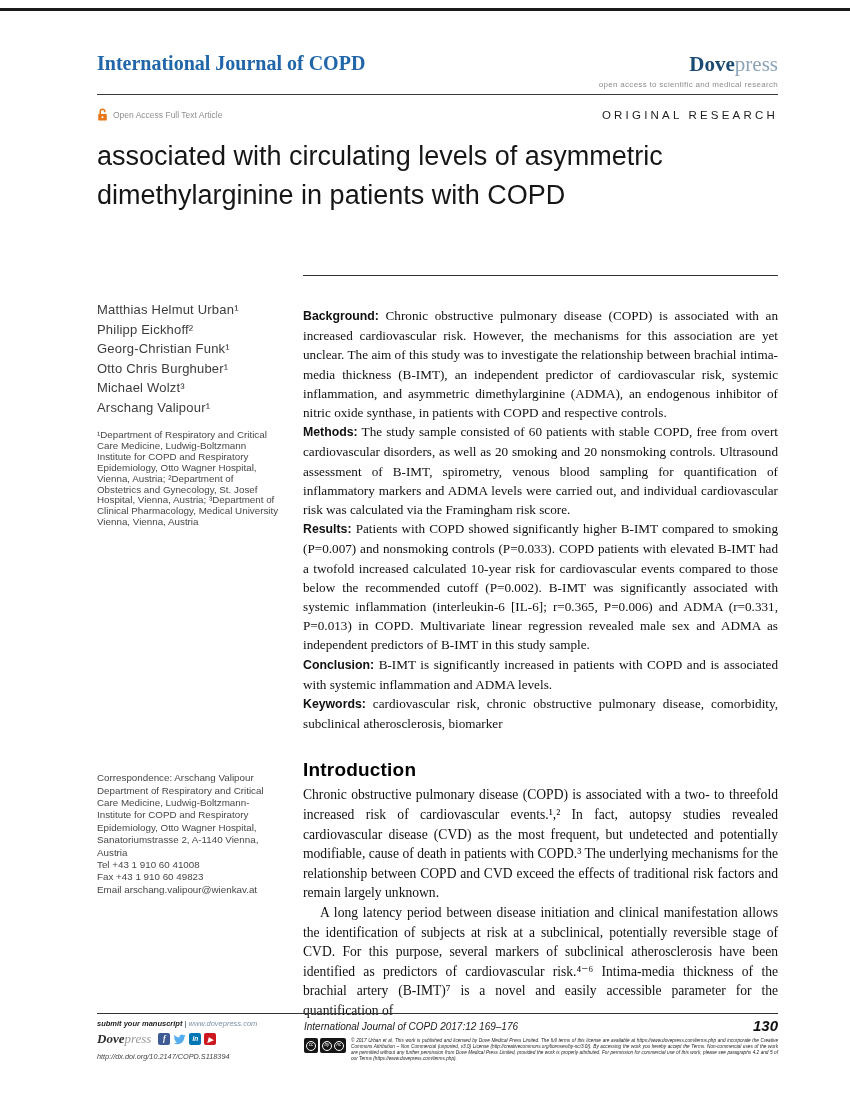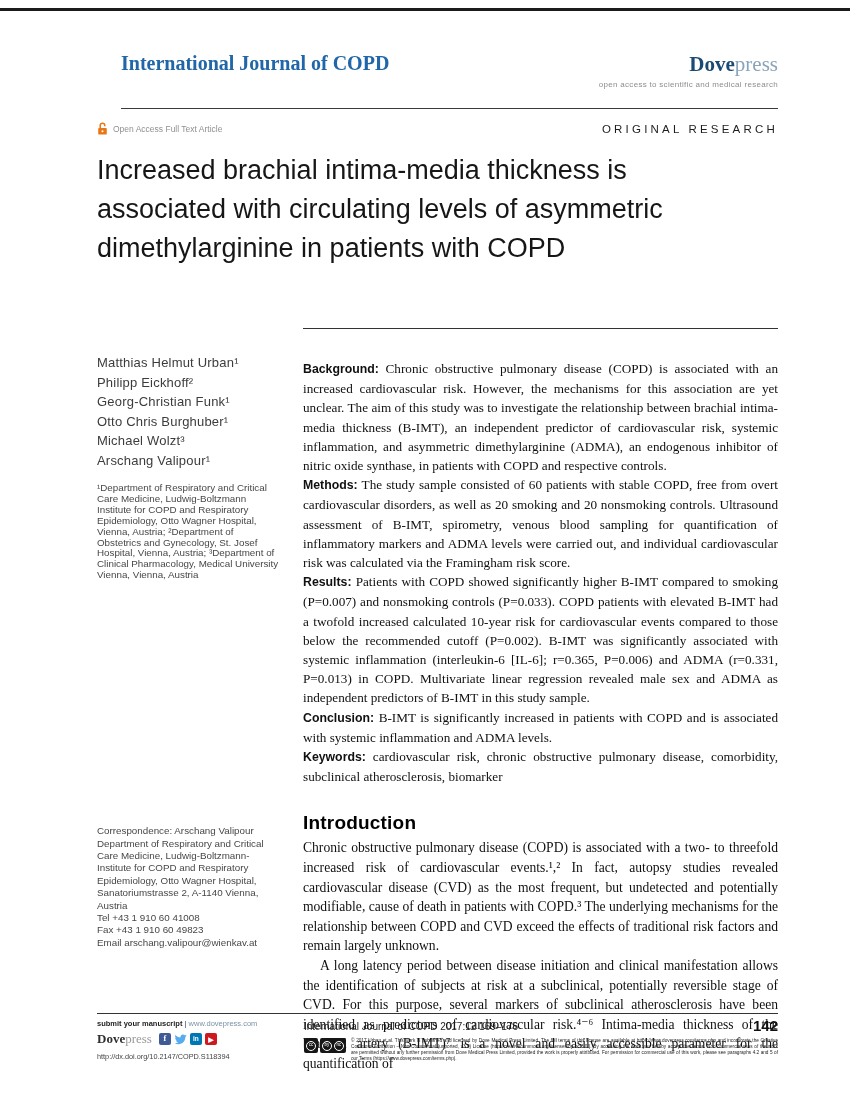--- a/index.html
+++ b/index.html
@@ -3,21 +3,21 @@
 <meta charset="utf-8">
 <style>
   * { margin:0; padding:0; box-sizing:border-box; }
   html,body { width:850px; height:1100px; background:#ffffff; }
   body { font-family:"Liberation Sans", sans-serif; position:relative; color:#1a1a1a; }
   .topline { position:absolute; top:8px; left:0; width:850px; height:3px; background:#1b1b1b; }
   .content { position:absolute; left:97px; top:0; width:681px; }
 
   
   .header { display:flex; justify-content:space-between; align-items:flex-start;
-            padding-top:52px; border-bottom:1.5px solid #3a3a3a; padding-bottom:19px;margin-left:24px; }
+            padding-top:52px; border-bottom:1.5px solid #3a3a3a; padding-bottom:5px; }
   .journal-name { font-family:"Liberation Serif", serif; font-weight:bold; font-size:20px; color:#2066a8; }
   .dove-block { text-align:right; }
   .dove-logo { font-family:"Liberation Serif", serif; font-size:21px; }
   .dove-logo .dove { color:#1b4a73; font-weight:600; }
   .dove-logo .press { color:#8ba3b8; font-weight:400; }
   .tagline { font-size:8px; color:#8e8e8e; margin-top:3px; letter-spacing:0.3px; }
 
   
   .badge-row { display:flex; justify-content:space-between; align-items:center; margin-top:12px;gap:12px; }
   .oa { display:flex; align-items:center; gap:5px; }
@@ -40,21 +40,21 @@
   .abs { font-family:"Liberation Serif","DejaVu Serif",serif; font-size:13.2px; line-height:19.2px;
          text-align:justify; color:#101010; }
   .abs b { font-family:"Liberation Sans",sans-serif; font-size:12.3px; }
   .intro-heading { margin-top:26px; font-size:19px; font-weight:bold; color:#000; letter-spacing:0.2px; }
   .intro-p { font-family:"Liberation Serif","DejaVu Serif",serif; font-size:13.6px; line-height:19.6px;
              text-align:justify; color:#101010; margin-top:4px; }
   .indent { text-indent:17px; margin-top:0; }
 
   
   .footer { position:absolute; top:1013px; left:97px; width:681px; border-top:1.5px solid #333;
-            padding-top:5px; display:flex; }
+            padding-top:5px; display:flex;font-style:italic; }
   .f-left { width:198px; flex-shrink:0; }
   .submit-line { font-size:7.5px; color:#25384a; }
   .submit-line .s1 { font-weight:bold; color:#1c1c1c; }
   .submit-line .url { color:#7b92a6; }
   .f-dove-row { display:flex; align-items:center; margin-top:3px; gap:7px; }
   .f-dove { font-family:"Liberation Serif", serif; font-size:13px; }
   .f-dove .dove { color:#2f2f2f; font-weight:600; }
   .f-dove .press { color:#9a9a9a; }
   .social { display:flex; gap:3px; align-items:center; }
   .sq { width:12px; height:12px; border-radius:2px; color:#fff; font-size:8px; font-weight:bold;
@@ -98,21 +98,20 @@
         <path d="M4 11 v-4 a5 5 0 0 1 10 0 v1.5 h-2.6 v-1.5 a2.4 2.4 0 0 0 -4.8 0 v4 z" fill="#e87817"></path>
         <rect x="2" y="11" width="14" height="11" rx="1.6" fill="#e87817"></rect>
         <circle cx="9" cy="16.5" r="1.7" fill="#fff"></circle>
       </svg>
       <span class="oa-label">Open Access Full Text Article</span>
     </div>
     <div class="article-type">ORIGINAL RESEARCH</div>
   </div>
 
   <h1 class="title">
-    <div>Increased brachial intima-media thickness is</div>
     <div>associated with circulating levels of asymmetric</div>
     <div>dimethylarginine in patients with COPD</div>
   </h1>
 
   <div class="columns">
 
     <div class="left-col">
       <div class="author">Matthias Helmut Urban¹</div>
       <div class="author">Philipp Eickhoff²</div>
       <div class="author">Georg-Christian Funk¹</div>
@@ -164,21 +163,21 @@
         <span class="sq li">in</span>
         <span class="sq yt">▶</span>
       </div>
     </div>
     <div class="doi">http://dx.doi.org/10.2147/COPD.S118394</div>
   </div>
 
   <div class="f-right">
     <div class="cite-row">
       <span class="citation">International Journal of COPD 2017:12 169–176</span>
-      <span class="page-num">142</span>
+      <span class="page-num">130</span>
     </div>
     <div class="license-row">
       <div class="cc-badges">
         <div class="cc-box">
           <span class="cc-circle">cc</span>
         </div>
         <div class="cc-box">
           <span class="cc-circle">by</span>
           <span class="cc-circle">nc</span>
         </div>

